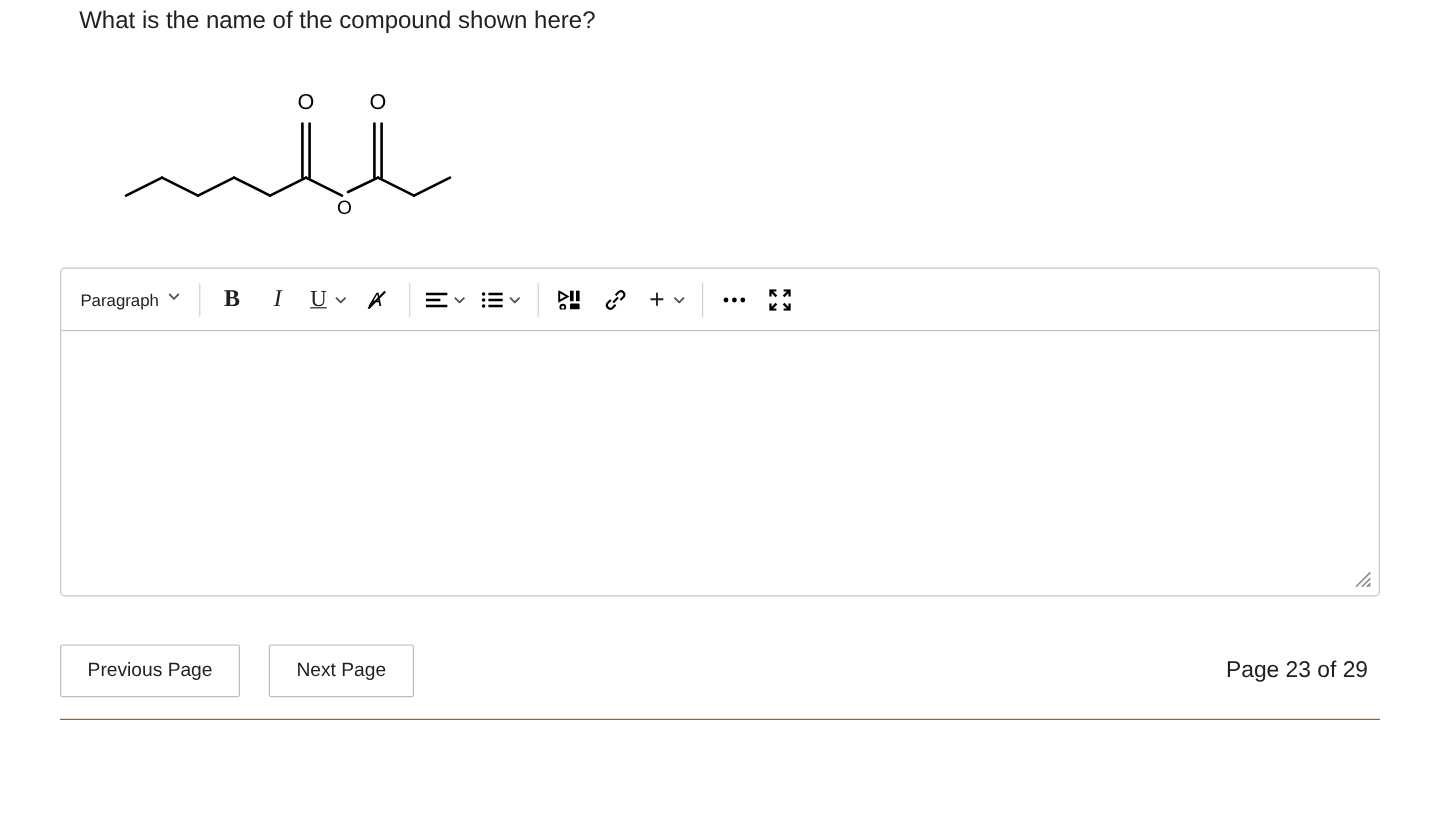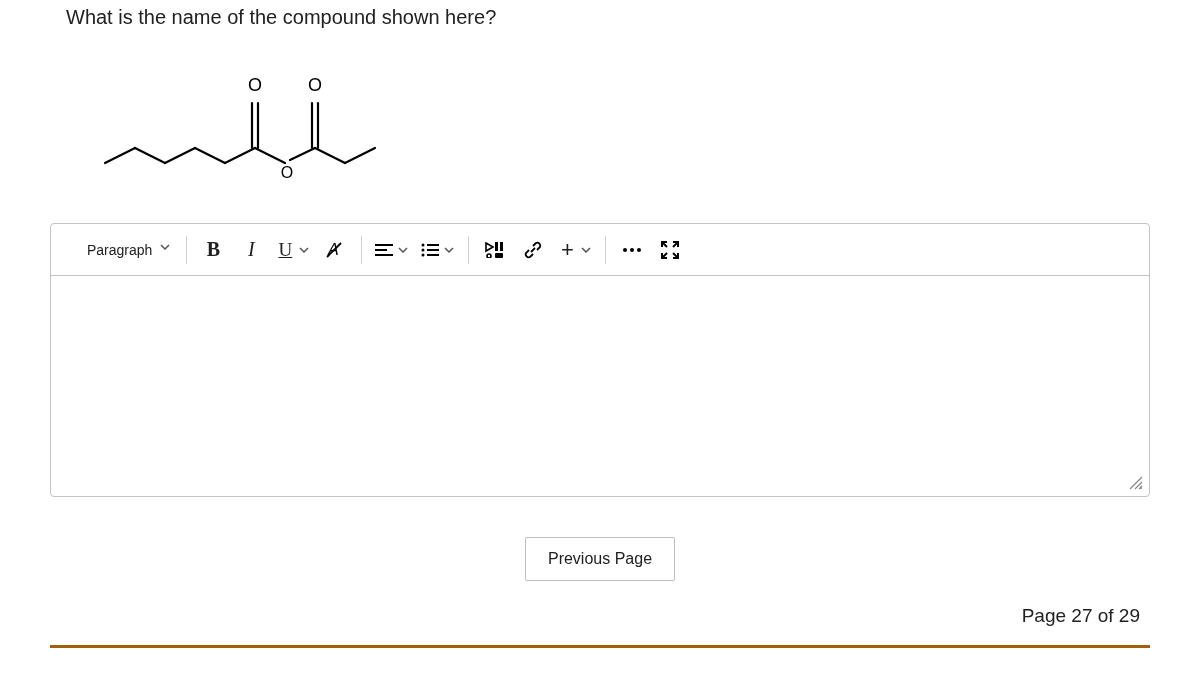--- a/index.html
+++ b/index.html
@@ -33,21 +33,20 @@
     height: 52px;
     gap: 2px;
   }
   .tb-select {
     font-size: 14px;
     color: #212121;
     padding: 6px 8px;
     display: flex;
     gap: 8px;
     cursor: pointer;
-    margin-left: 20px;
   }
   .divider {
     width: 1px;
     height: 28px;
     background: #d0d0d0;
     margin: 0 6px;
   }
   .tb-btn {
     width: 36px;
     height: 36px;
@@ -80,22 +79,21 @@
     bottom: 4px;
     width: 18px;
     height: 18px;
     cursor: nwse-resize;
   }
   .nav-row {
     display: flex;
     align-items: center;
     gap: 24px;
     padding-bottom: 18px;
-    border-bottom: 3px solid #a16207;
-    flex-direction: column;
+    border-bottom: 1px solid #a16207;
   }
   .nav-btn {
     border: 1px solid #bdbdbd;
     background: #fff;
     padding: 12px 22px;
     font-size: 16px;
     cursor: pointer;
     border-radius: 2px;
     color: #212121;
   }
@@ -280,14 +278,15 @@
         <line x1="8" y1="15" x2="15" y2="8" stroke="#888" stroke-width="1.3"></line>
         <line x1="12" y1="15" x2="15" y2="12" stroke="#888" stroke-width="1.3"></line>
         <circle cx="14" cy="14" r="1" fill="#888"></circle>
       </svg>
     </div>
   </div>
 </div>
 
 <div class="nav-row">
   <button class="nav-btn">Previous Page</button>
-  <div class="page-status">Page 27 of 29</div>
+  <button class="nav-btn">Next Page</button>
+  <div class="page-status">Page 23 of 29</div>
 </div>
 
 </body></html>

